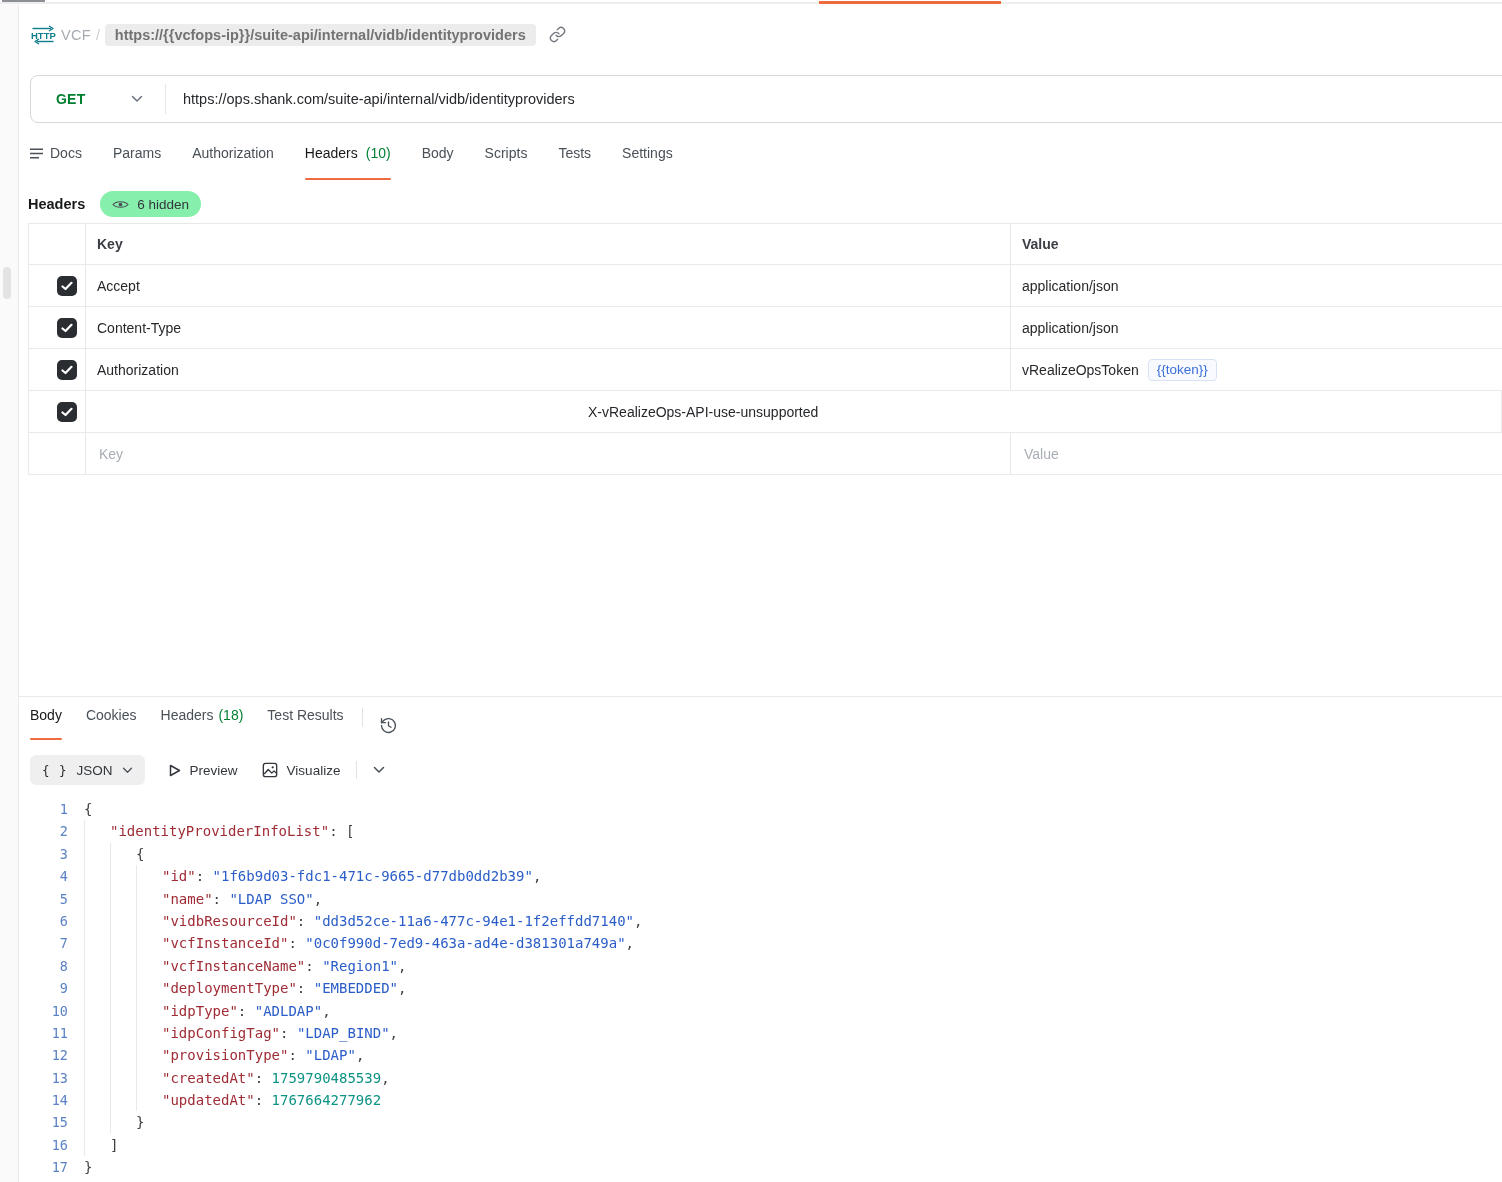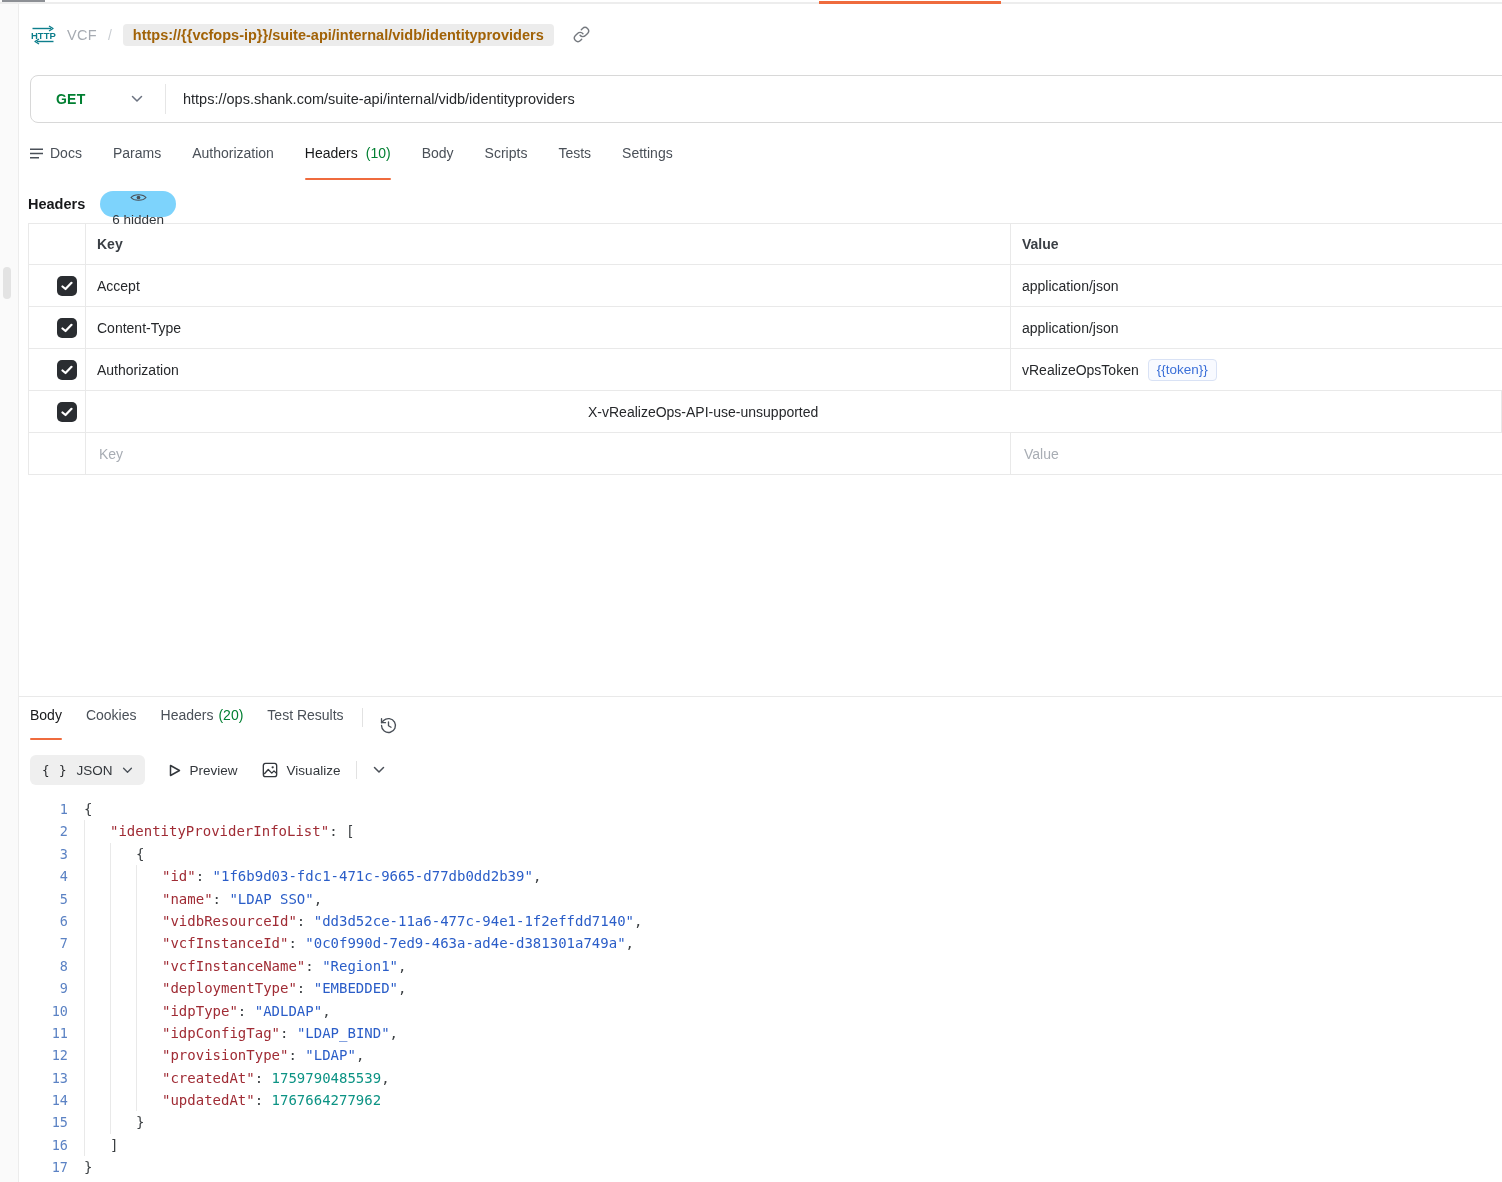--- a/index.html
+++ b/index.html
@@ -12,41 +12,41 @@
   
   .left-rail{position:absolute;left:0;top:0;bottom:0;width:18px;background:#fafafa;border-right:1px solid #ececec;}
   .rail-thumb{position:absolute;left:3px;top:267px;width:8px;height:32px;background:#e3e3e3;border-radius:4px;}
   
   .top-line{position:absolute;top:2px;left:0;right:0;height:2px;background:#ededed;}
   .top-line-dark{position:absolute;top:0;left:2px;width:43px;height:2px;background:#8d9095;}
   .top-line-orange{position:absolute;top:1px;left:819px;width:182px;height:3px;background:#ef6b3d;}
   
   .main{position:absolute;left:19px;top:4px;right:0;bottom:0;}
   
-  .crumbs{display:flex;align-items:center;gap:11px;margin:17px 0 0 11px;height:27px;}
+  .crumbs{display:flex;align-items:center;gap:5px;margin:17px 0 0 11px;height:27px;}
   .crumb-app{color:#a6abb2;font-size:14.5px;letter-spacing:.3px;}
   .crumb-sep{color:#c9cdd2;font-size:14px;}
-  .crumb-pill{background:#ececec;border-radius:4px;padding:3px 10px;font-weight:700;font-size:14.5px;color:#a16207;}
+  .crumb-pill{background:#ececec;border-radius:4px;padding:3px 10px;font-weight:700;font-size:14.5px;color:#737373;}
   .icon-btn{display:flex;align-items:center;justify-content:center;cursor:pointer;}
   
   .url-bar{display:flex;align-items:center;height:48px;margin:27px -8px 0 11px;border:1px solid #d8d8d8;border-radius:8px;box-sizing:border-box;}
   .method{width:135px;height:30px;display:flex;align-items:center;padding-left:25px;box-sizing:border-box;border-right:1px solid #e6e6e6;flex:none;}
   .method-label{color:#007f31;font-weight:700;font-size:14px;letter-spacing:.2px;}
   .method-chev{margin-left:auto;margin-right:22px;display:flex;}
   .url-input{border:none;outline:none;background:transparent;flex:1;padding:0 10px 0 17px;font-size:14.5px;color:#26282b;font-family:"Liberation Sans", sans-serif;}
   
   .req-tabs{display:flex;align-items:stretch;margin:22px 0 0 11px;height:35px;font-size:14px;color:#4a5058;}
   .tab{position:relative;margin-right:31px;padding-bottom:13px;display:flex;align-items:flex-start;gap:7px;cursor:pointer;white-space:nowrap;}
   .tab .cnt{color:#007f31;margin-left:1px;}
   .tab.active{color:#17181a;}
   .tab.active::after{content:"";position:absolute;left:0;right:0;bottom:0;height:2.5px;border-radius:2px;background:#ef6b3d;}
   
   .hdr-row{display:flex;align-items:center;gap:15px;margin:11px 0 0 9px;height:26px;}
   .hdr-title{font-size:14.5px;font-weight:700;color:#17181a;}
-  .hidden-pill{display:flex;align-items:center;gap:8px;background:#7dd3fc;border-radius:13px;padding:0 12px;height:26px;font-size:13.5px;color:#33373c;cursor:pointer;flex-direction:column;}
+  .hidden-pill{display:flex;align-items:center;gap:8px;background:#86efac;border-radius:13px;padding:0 12px;height:26px;font-size:13.5px;color:#33373c;cursor:pointer;}
   
   .htable{margin:6px 0 0 9px;border-top:1px solid #e9e9e9;border-left:1px solid #e9e9e9;font-size:14px;}
   .trow{display:flex;align-items:stretch;height:41px;border-bottom:1px solid #e9e9e9;justify-content:space-between;}
   .trow.head{height:40px;font-weight:700;color:#3a3f45;}
   .col-check{width:57px;flex:none;border-right:1px solid #e9e9e9;display:flex;align-items:center;justify-content:flex-end;padding-right:8px;box-sizing:border-box;}
   .col-key{width:925px;flex:none;border-right:1px solid #e9e9e9;display:flex;align-items:center;padding-left:11px;box-sizing:border-box;}
   .col-value{flex:1;display:flex;align-items:center;gap:9px;padding-left:11px;}
   .checkbox{width:20px;height:20px;border-radius:5px;background:#2a2d31;display:flex;align-items:center;justify-content:center;cursor:pointer;}
   .chip{font-size:13.5px;color:#3a6fd8;background:#f8faff;border:1px solid #d9e2f5;border-radius:4px;padding:1px 8px;line-height:18px;}
   .ghost{border:none;outline:none;background:transparent;font-size:14px;font-family:"Liberation Sans", sans-serif;color:#26282b;width:90%;}
@@ -241,21 +241,21 @@
   <div class="resp">
     <div class="resp-tabs">
       <div class="rtab active">
           <span>Body</span>
         </div>
       <div class="rtab">
           <span>Cookies</span>
         </div>
       <div class="rtab">
         <span>Headers</span>
-        <span class="cnt">(20)</span>
+        <span class="cnt">(18)</span>
       </div>
       <div class="rtab">
           <span>Test Results</span>
         </div>
       <div class="vdiv"></div>
       <span class="icon-btn" style="margin-top:0;">
         <svg width="19" height="19" viewBox="0 0 24 24" fill="none" stroke="#4a5058" stroke-width="1.7" stroke-linecap="round" stroke-linejoin="round">
           <path d="M3.2 12a8.8 8.8 0 1 0 2.6-6.2L3.2 8.4"></path>
           <path d="M3.2 3.4v5h5"></path>
           <path d="M12 7.5v4.8l3.2 1.9"></path>

